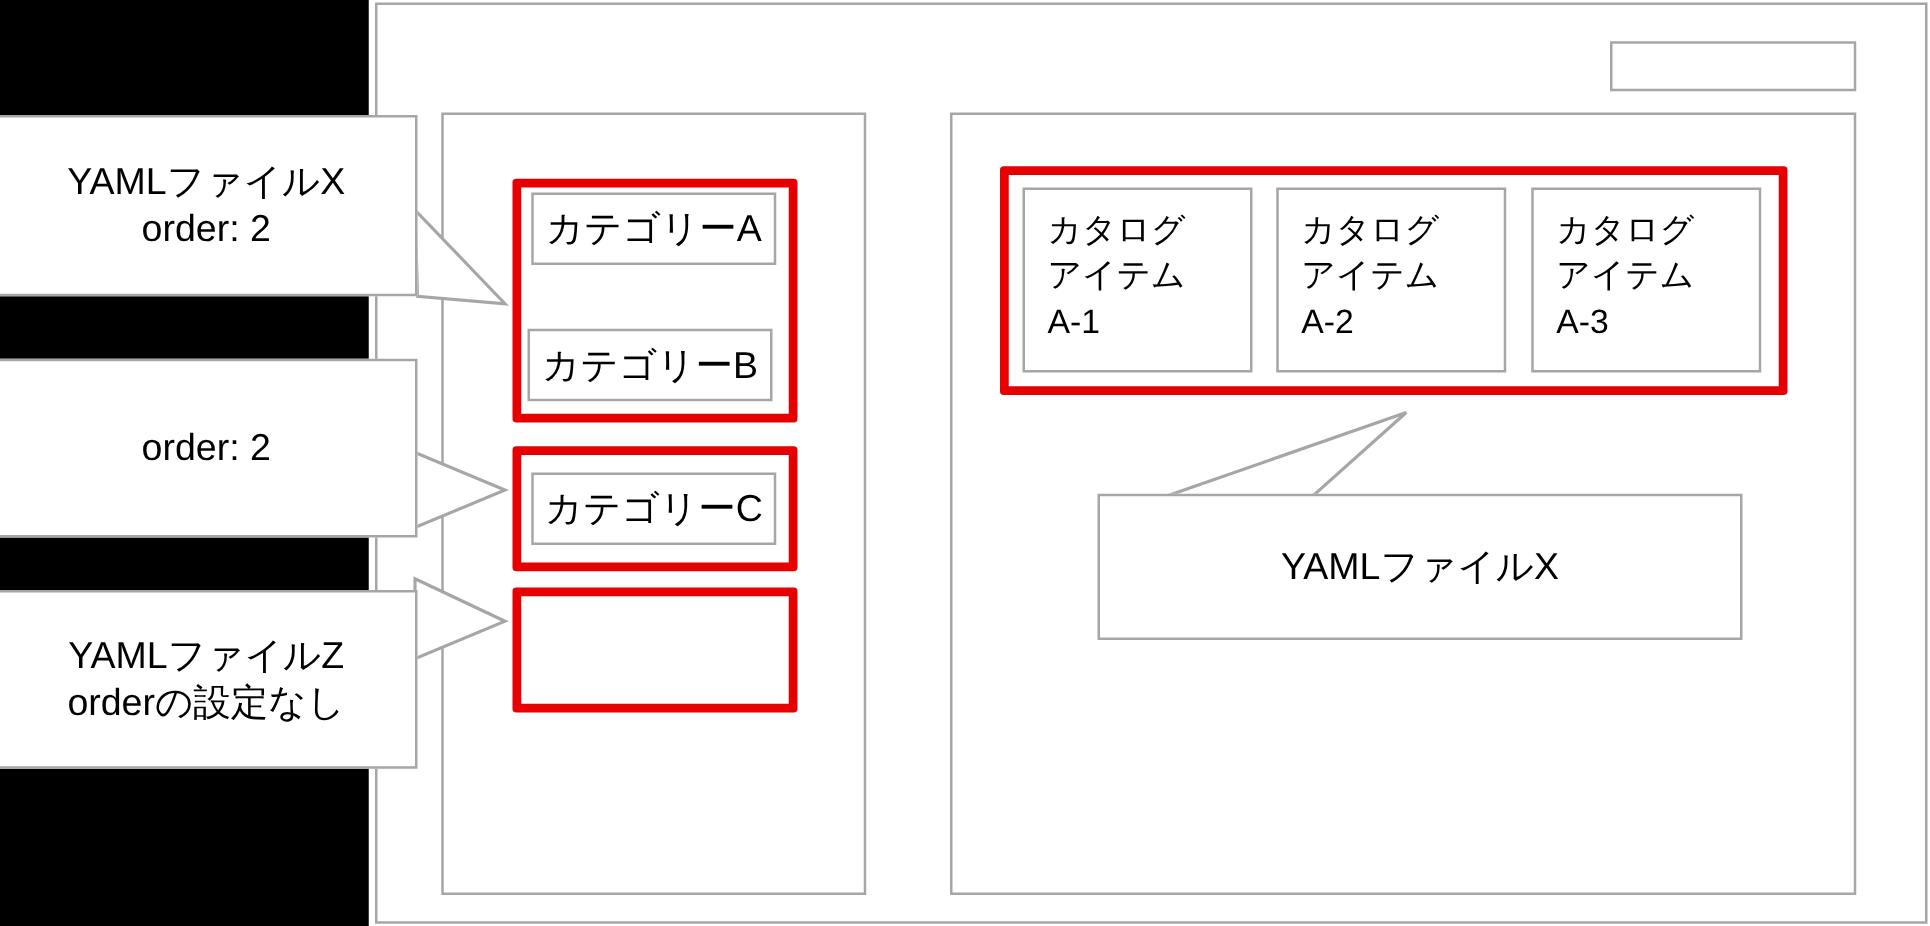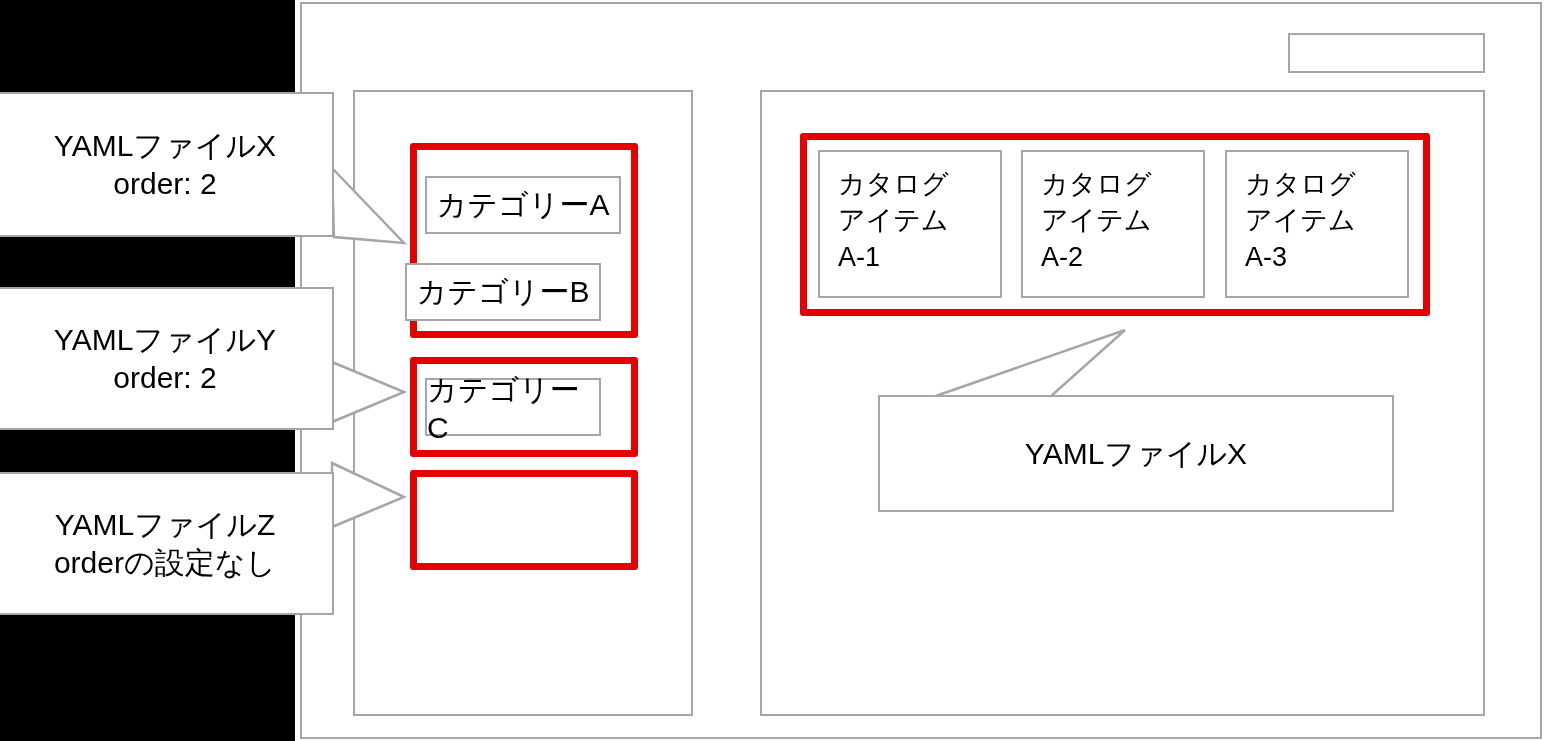--- a/index.html
+++ b/index.html
@@ -89,23 +89,23 @@
     position: absolute;
     border: 2px solid #a6a6a6;
     background: #ffffff;
     box-sizing: border-box;
     display: flex;
     align-items: center;
     justify-content: center;
     font-size: 30px;
     color: #000000;
   }
-  #cat-item-a { left: 425px; top: 176px; width: 196px; height: 58px; }
-  #cat-item-b { left: 405px; top: 263px; width: 196px; height: 58px; }
-  #cat-item-c { left: 425px; top: 378px; width: 176px; height: 58px; }
+  #cat-item-a { left: 425px; top: 154px; width: 196px; height: 58px; }
+  #cat-item-b { left: 422px; top: 263px; width: 196px; height: 58px; }
+  #cat-item-c { left: 425px; top: 378px; width: 196px; height: 58px; }
   #cat-item-d { left: 425px; top: 491px; width: 196px; height: 58px; }
 
   
   #item-group {
     position: absolute;
     left: 800px;
     top: 133px;
     width: 630px;
     height: 183px;
     border: 7px solid #e60000;
@@ -230,21 +230,20 @@
 
     <polygon class="ptr" points="930,398 1125,330 1040,406"></polygon>
   </svg>
 
   <div class="callout" id="callout-x">
     <span>YAMLファイルX</span>
     <span>order: 2</span>
   </div>
 
   <div class="callout" id="callout-y">
-    <span>YAMLファイルY</span>
     <span>order: 2</span>
   </div>
 
   <div class="callout" id="callout-z">
     <span>YAMLファイルZ</span>
     <span>orderの設定なし</span>
   </div>
 
   <div id="callout-items">
     <span>YAMLファイルX</span>

